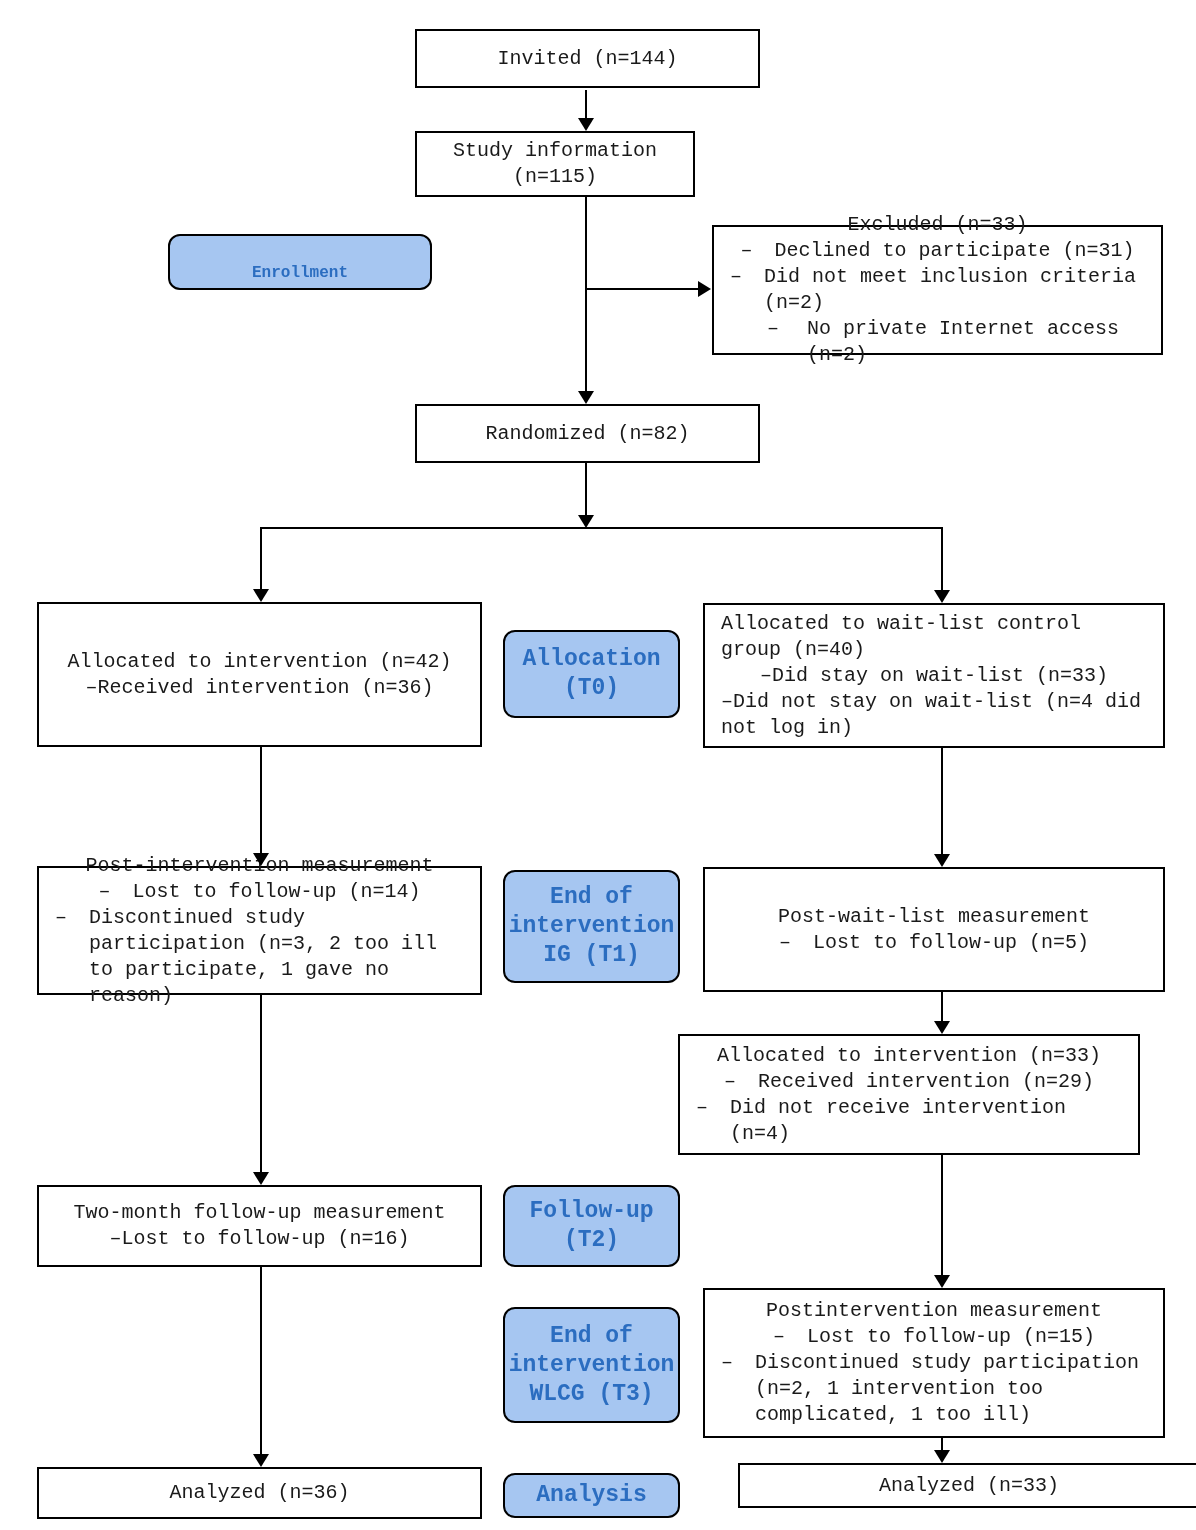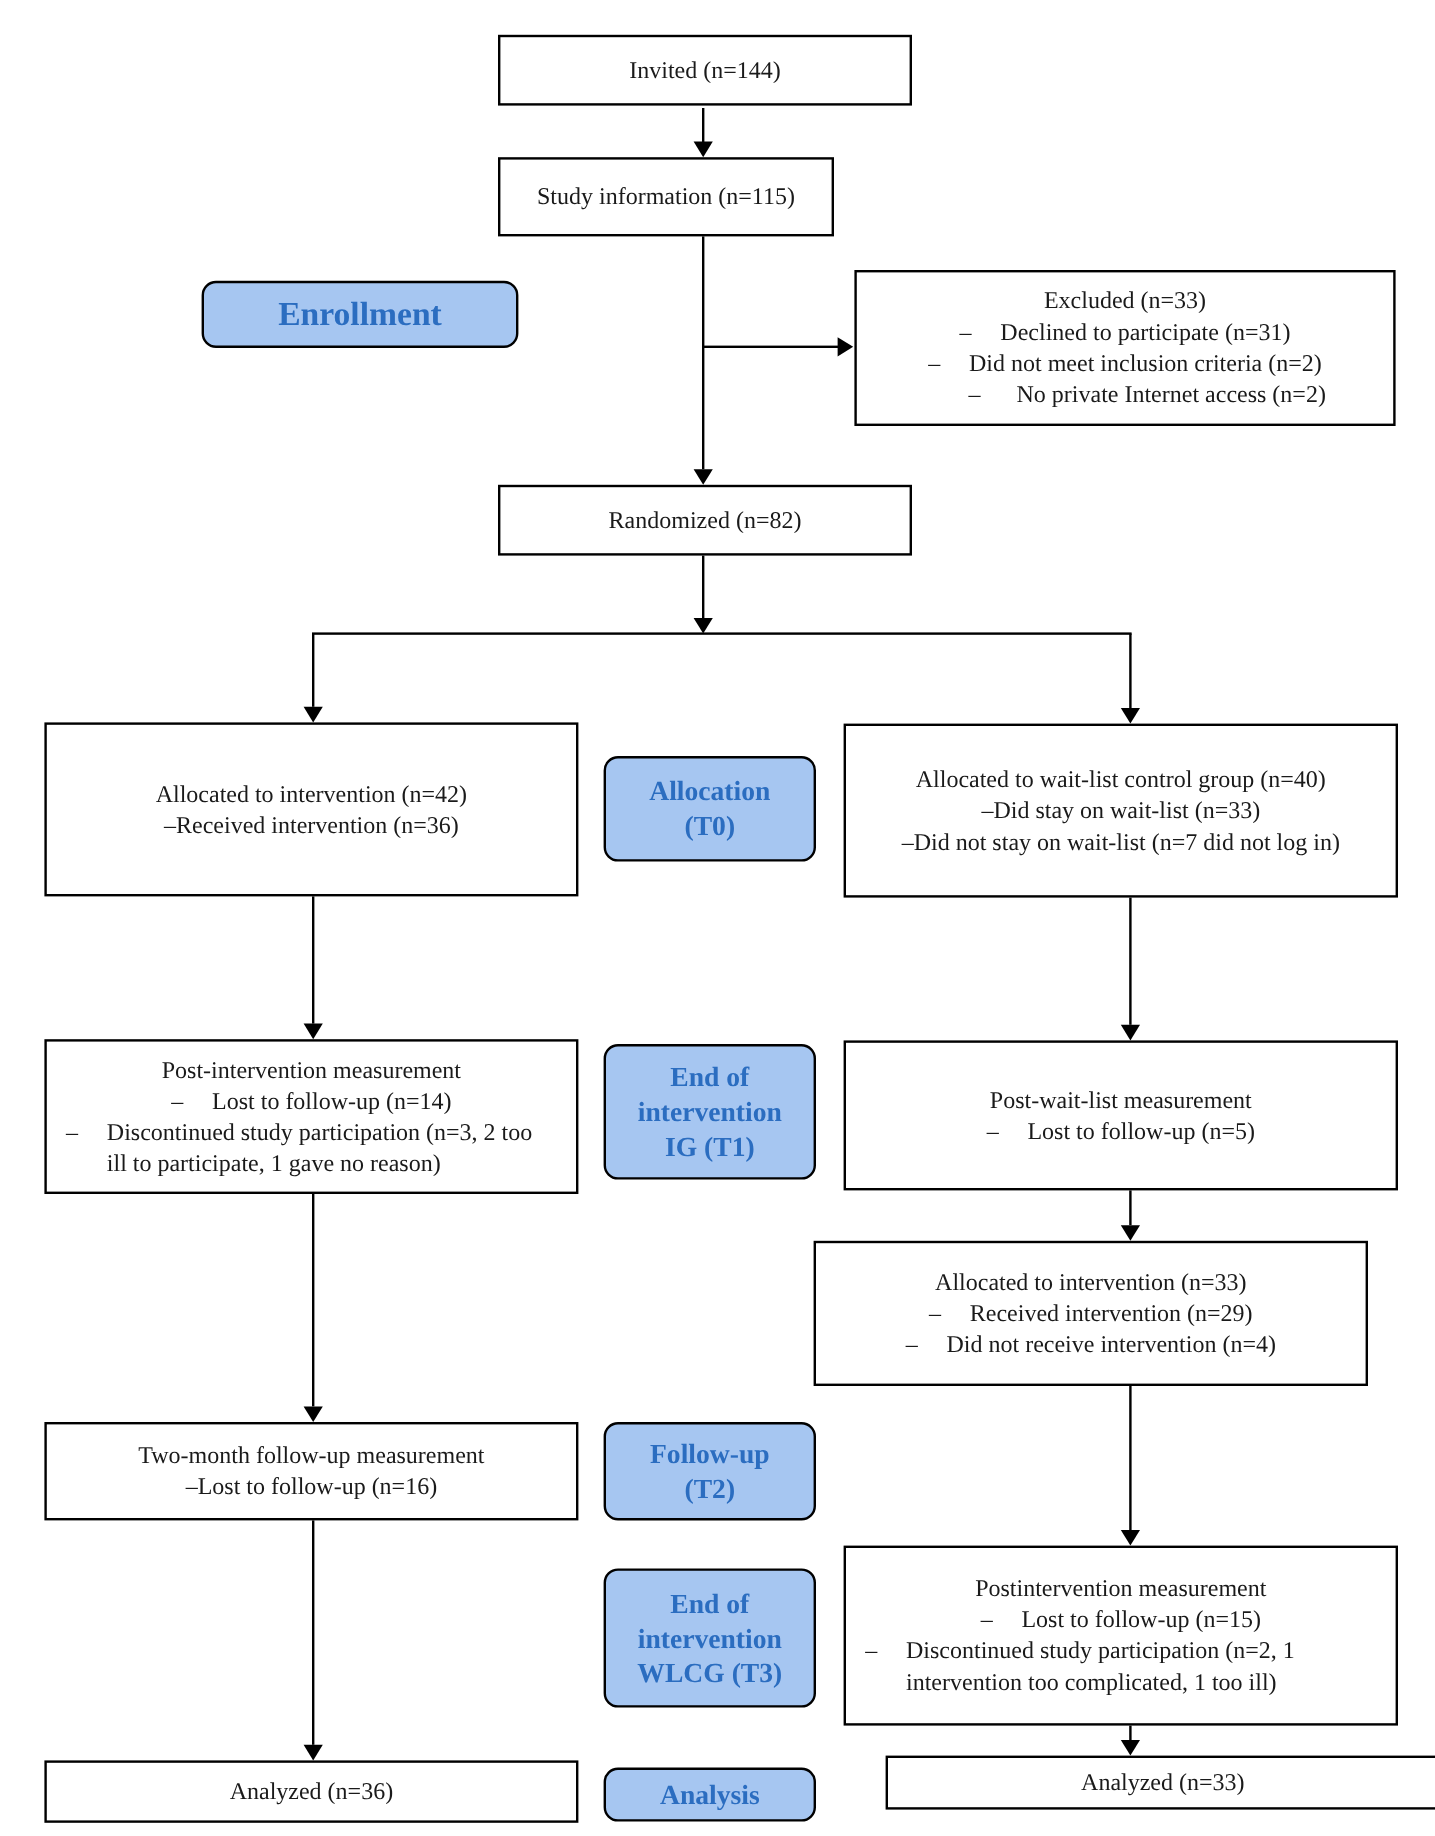--- a/index.html
+++ b/index.html
@@ -1,35 +1,35 @@
 <!DOCTYPE html>
 <html style="--label-fill: #a6c6f1; --label-text: #2b6dc0; --box-border: #000000;"><head>
 <meta charset="utf-8">
 <style>
   * { margin:0; padding:0; box-sizing:border-box; }
   html,body { background:#ffffff; }
   body { font-family:"Liberation Serif","DejaVu Serif",serif; color:#1a1a1a; }
-  .canvas { position:relative; width:1196px; height:1530px; background:#fff; overflow:hidden; }
+  .canvas { position:relative; width:1196px; height:1530px; background:#fff; overflow:hidden;font-family:Liberation Mono, monospace; }
 
   .box { position:absolute; border:2px solid #000; background:#fff;
          display:flex; flex-direction:column; justify-content:center;
          padding:6px 16px; font-size:20px; line-height:26px;align-items:center; }
   .box.center { align-items:center; text-align:center; }
 
   .li { display:flex; }
   .dash { flex:0 0 34px; }
   .li.nested { margin-left:37px; }
   .li.nested .dash { flex:0 0 40px; }
 
   .stage { position:absolute; border:2.5px solid #000; border-radius:12px;
            background:var(--label-fill,#a6c6f1); color:var(--label-text,#2b6dc0);
            font-weight:bold; font-size:23px; line-height:29px;
            display:flex; flex-direction:column; align-items:center;
            justify-content:center; text-align:center; }
-  .stage.big { font-size:28px; }
+  .stage.big { font-size:16px;justify-content:flex-end; }
 
   .vline { position:absolute; width:2px; background:#000; }
   .hline { position:absolute; height:2px; background:#000; }
   .ah-d { position:absolute; width:0; height:0;
           border-left:8px solid transparent; border-right:8px solid transparent;
           border-top:13px solid #000; }
   .ah-r { position:absolute; width:0; height:0;
           border-top:8px solid transparent; border-bottom:8px solid transparent;
           border-left:13px solid #000; }
 </style>
@@ -76,21 +76,21 @@
   </div>
 
   <div class="stage" style="left:503px;top:630px;width:177px;height:88px">
     <div>Allocation</div>
     <div>(T0)</div>
   </div>
 
   <div class="box" style="left:703px;top:603px;width:462px;height:145px">
     <div class="line">Allocated to wait-list control group (n=40)</div>
     <div class="line">–Did stay on wait-list (n=33)</div>
-    <div class="line">–Did not stay on wait-list (n=7 did not log in)</div>
+    <div class="line">–Did not stay on wait-list (n=4 did not log in)</div>
   </div>
 
   <div class="box" style="left:37px;top:866px;width:445px;height:129px">
     <div class="line">Post-intervention measurement</div>
     <div class="li">
       <span class="dash">–</span>
       <span>Lost to follow-up (n=14)</span>
     </div>
     <div class="li">
       <span class="dash">–</span>

